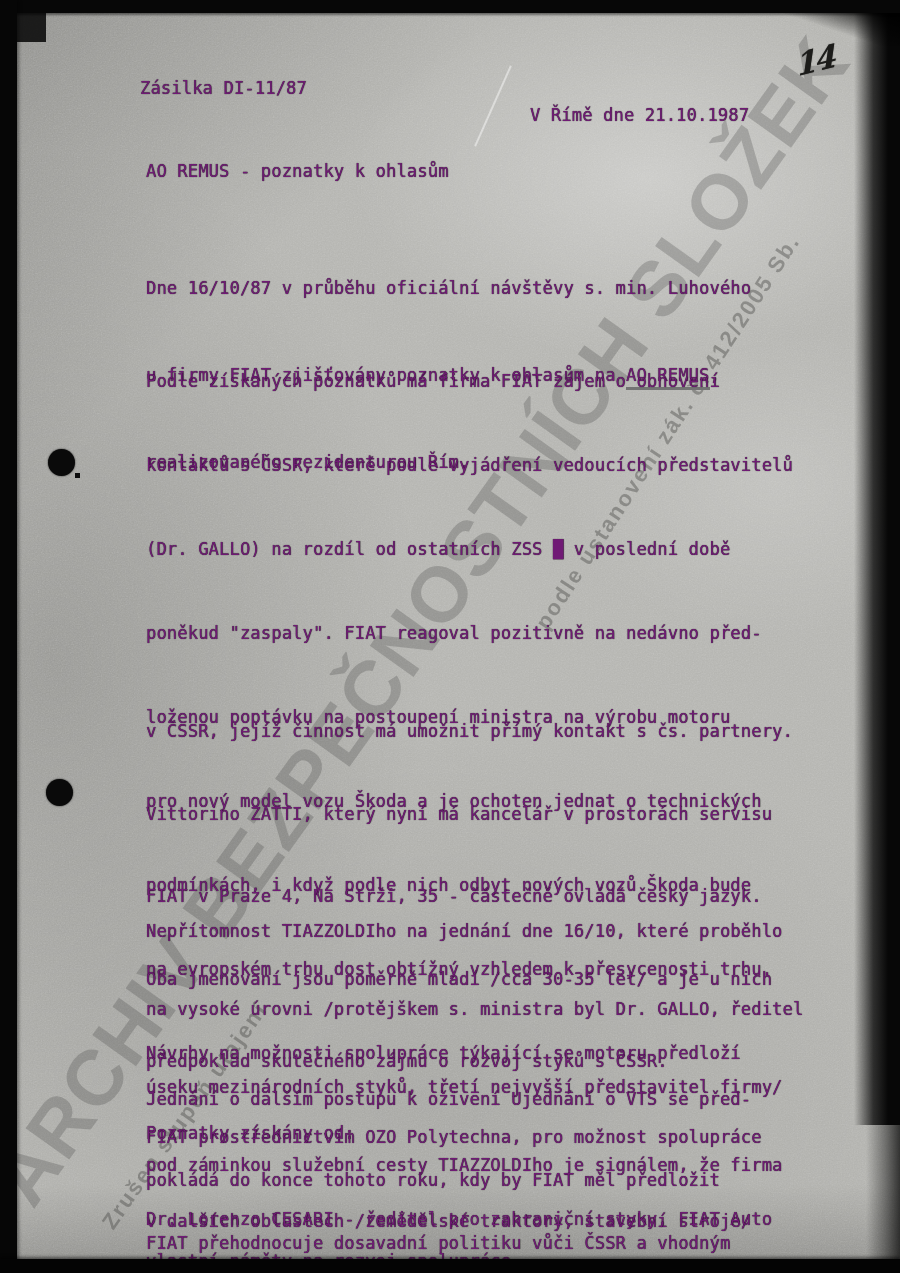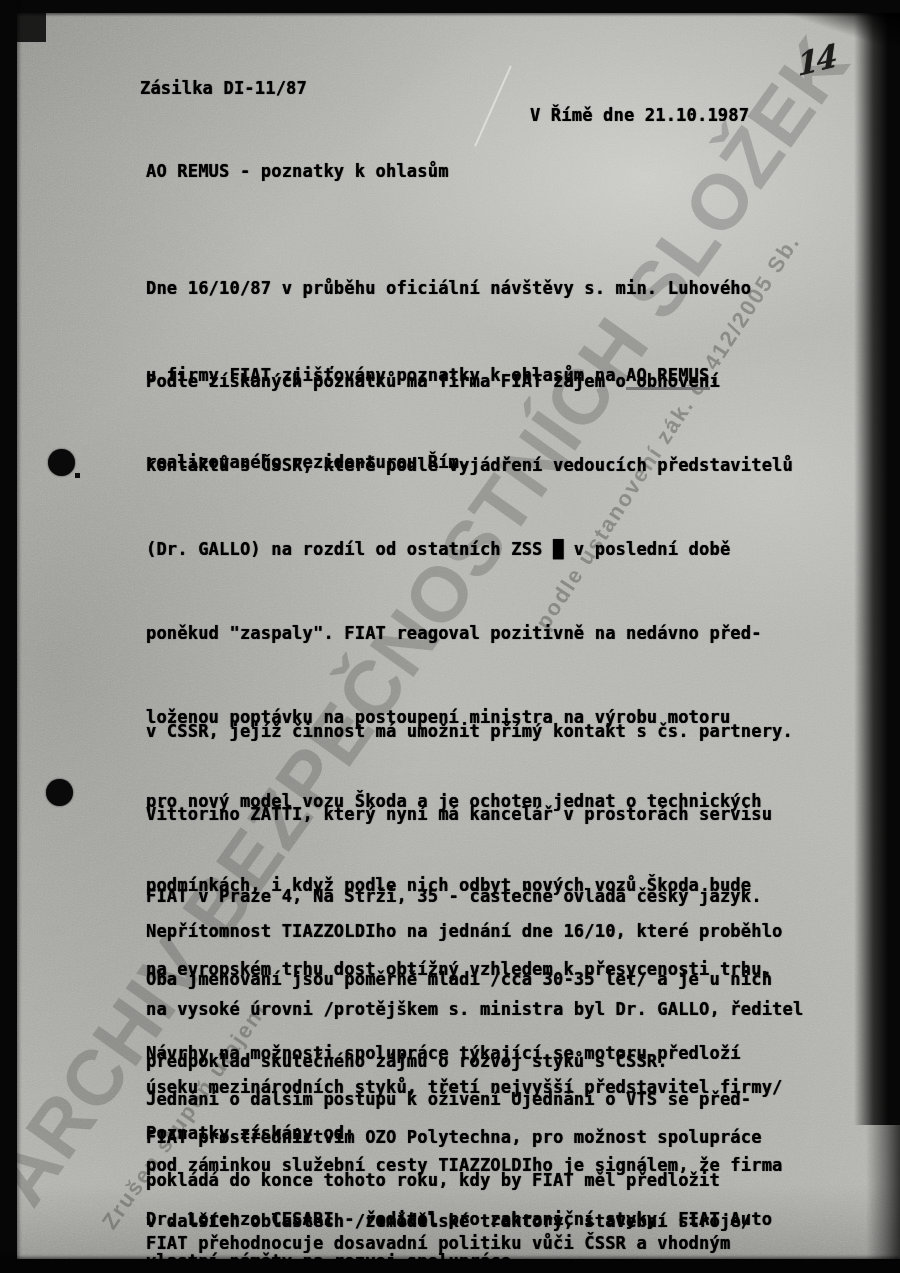--- a/index.html
+++ b/index.html
@@ -19,21 +19,21 @@
   
   .wm{position:absolute;white-space:nowrap;font-family:"Liberation Sans","DejaVu Sans",sans-serif;
       transform-origin:center center;pointer-events:none;}
   .wm-main{left:421px;top:621px;font-size:78px;font-weight:bold;letter-spacing:1px;
       color:rgba(62,62,60,.26);transform:translate(-50%,-50%) rotate(-54.5deg);}
   .wm-small{font-size:22px;font-weight:bold;letter-spacing:2px;color:rgba(72,72,70,.42);}
   .wm-top{left:668px;top:432px;transform:translate(-50%,-50%) rotate(-57deg);}
   .wm-bottom{left:185px;top:1116px;transform:translate(-50%,-50%) rotate(-55deg);}
 
   
-  .typed{position:absolute;left:146px;color:#000000;font-weight:700;font-size:17px;
+  .typed{position:absolute;left:146px;color:#701a75;font-weight:400;font-size:17px;
          white-space:pre;letter-spacing:.2px;
          text-shadow:0 0 .9px rgba(15,15,15,.85), .5px .4px .7px rgba(25,25,25,.45);
          filter:blur(.22px);}
   .ref{top:78px;left:140px;}
   .dateline{top:105px;left:523px;margin-left:7px;}
   .subject{top:161px;}
   .p1{top:216px;line-height:29px;}
   .p2{top:311px;line-height:28px;}
   .p3{top:663px;line-height:27.5px;}
   .p4{top:866px;line-height:26px;}

